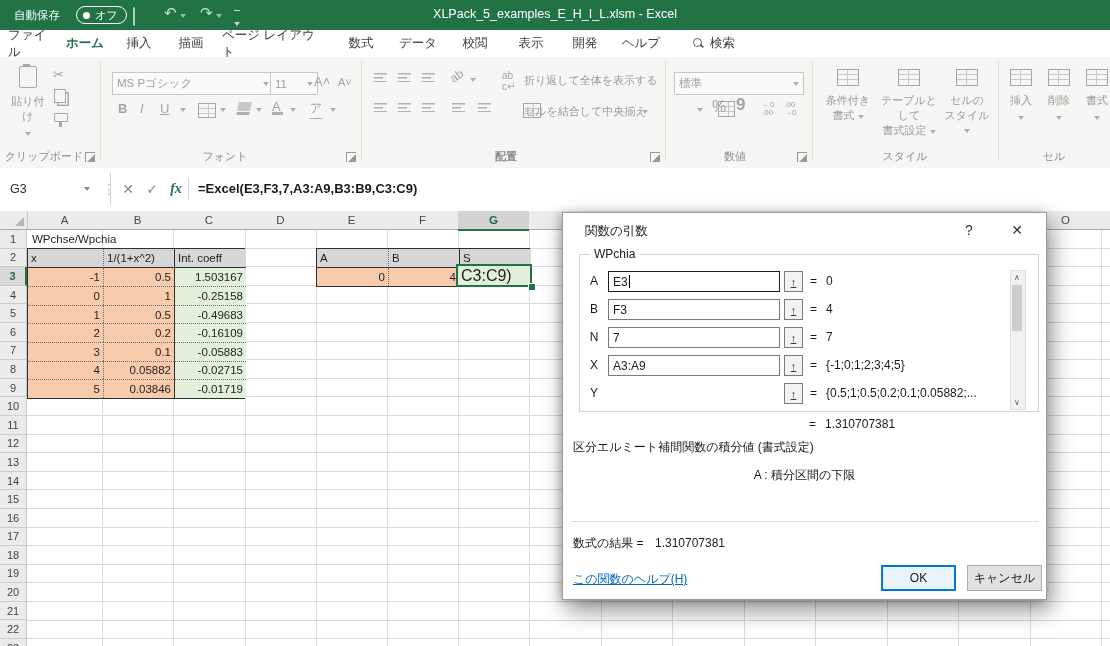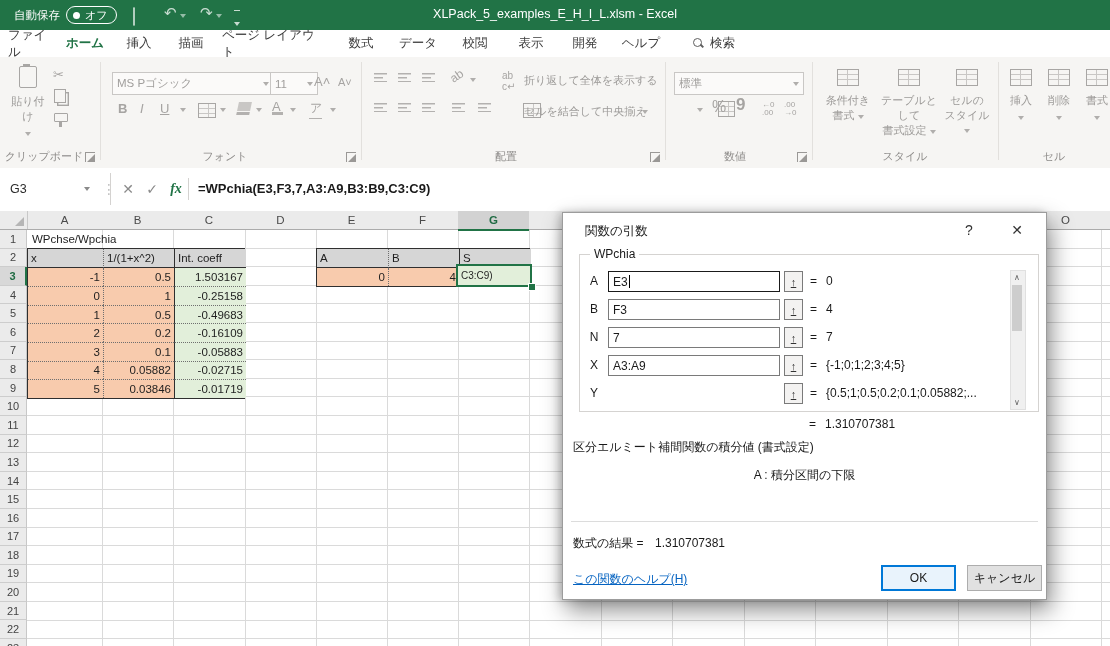--- a/index.html
+++ b/index.html
@@ -70,21 +70,21 @@
   .tbl{position:absolute;box-sizing:border-box;border:1px solid #2f2f2f;display:grid;}
   .tc{box-sizing:border-box;font-size:11.5px;color:#1f1f1f;display:flex;align-items:center;padding:0 3px;
       white-space:nowrap;overflow:hidden;}
   .hdr{background:#d6d6d6;border-bottom:1px solid #2f2f2f;}
   .dotL{border-left:1px dotted #6f6f6f;}
   .solidL{border-left:1px solid #2f2f2f;}
   .dotT{border-top:1px dotted #6f6f6f;}
   .orange{background:#F8CBAD;}
   .greenc{background:#E2EFDA;}
   #selring{position:absolute;border:2px solid #217346;background:#E2EFDA;box-sizing:border-box;
-           display:flex;align-items:center;padding:0 3px;font-size:10px;color:#1f1f1f;}
+           display:flex;align-items:center;padding:0 3px;font-size:16px;color:#1f1f1f;}
   #selhandle{position:absolute;width:6px;height:6px;background:#217346;border:1px solid #fff;}
   
   #dialog{position:absolute;left:562px;top:212px;width:485px;height:388px;background:#fff;border:1px solid #9c9c9c;
           box-shadow:4px 10px 22px rgba(0,0,0,.45), -3px 0 8px rgba(0,0,0,.18);box-sizing:border-box;font-size:12px;color:#1a1a1a;}
   #dlg-title{position:absolute;left:0;top:0;right:0;height:34px;}
   .dlg-sysbtn{position:absolute;top:0;width:38px;height:34px;display:flex;align-items:center;justify-content:center;
               font-size:14px;color:#333;}
   #groupbox{position:absolute;left:16px;top:41px;width:458px;height:156px;border:1px solid #d5d3d1;}
   #grouplabel{position:absolute;left:10px;top:-8px;background:#fff;padding:0 4px;font-size:12px;color:#1a1a1a;}
   .frow{position:absolute;left:0;width:100%;height:21px;}
@@ -107,21 +107,21 @@
         font-size:12px;background:#e1e1e1;border:1px solid #adadad;}
   .dbtn.default{background:#e9f3fc;border:2px solid #0078D7;}
 </style>
 </head>
 <body>
 
 <div id="app">
 
   <div id="titlebar">
     <span class="abs" style="left:14px;top:8px;font-size:11.5px;">自動保存</span>
-    <span class="abs toggle-pill" style="left:66px;top:6px;">
+    <span class="abs toggle-pill" style="left:76px;top:6px;">
       <span class="toggle-dot"></span>
       <span>オフ</span>
     </span>
     <span class="abs floppy" style="left:133px;top:8px;"></span>
     <span class="abs qat" style="left:164px;top:4px;"><span>↶</span><span class="caret-dn" style="margin-left:3px;opacity:.7;"></span></span>
     <span class="abs qat" style="left:200px;top:4px;"><span>↷</span><span class="caret-dn" style="margin-left:3px;opacity:.7;"></span></span>
     <span class="abs" style="left:234px;top:10px;border-top:1.5px solid rgba(255,255,255,.75);padding-top:1px;"><span class="caret-dn" style="color:rgba(255,255,255,.75);"></span></span>
     <div class="abs" style="left:0;right:0;top:7px;text-align:center;font-size:12.5px;color:#fff;">XLPack_5_examples_E_H_I_L.xlsm  -  Excel</div>
   </div>
 
@@ -197,21 +197,21 @@
     <span class="abs bars" style="left:374px;top:46px;"></span>
     <span class="abs bars" style="left:398px;top:46px;"></span>
     <span class="abs bars" style="left:422px;top:46px;"></span>
     <span class="abs bars" style="left:452px;top:46px;"></span>
     <span class="abs bars" style="left:478px;top:46px;"></span>
     <span class="abs ric" style="left:502px;top:13px;font-size:10px;">ab<br>c↵</span>
     <span class="abs" style="left:524px;top:16px;font-size:11px;color:#9c9a98;">折り返して全体を表示する</span>
     <span class="abs minigrid" style="left:502px;top:45px;width:16px;height:13px;"></span>
     <span class="abs" style="left:524px;top:47px;font-size:11px;color:#9c9a98;">セルを結合して中央揃え</span>
     <span class="abs caret-dn" style="left:642px;top:53px;color:#b0aeac;"></span>
-    <div class="glabel" style="left:361px;width:290px;">配置</div>
+    <div class="glabel" style="left:361px;width:290px;font-weight:bold;">配置</div>
     <span class="launcher" style="left:650px;"></span>
     <div class="gdiv" style="left:665px;"></div>
 
     
     <div class="combo" style="left:674px;top:15px;width:120px;">
       <span>標準</span>
         <span class="caret-dn"></span>
     </div>
     <span class="abs minigrid" style="left:676px;top:44px;width:15px;height:14px;"></span>
     <span class="abs caret-dn" style="left:697px;top:51px;color:#b0aeac;"></span>
@@ -261,21 +261,21 @@
   <div id="formulabar">
     <div id="namebox">
       <span>G3</span>
       <span class="caret-dn" style="position:absolute;left:84px;color:#8a8a8a;"></span>
     </div>
     <span class="fbtn" style="left:104px;width:10px;color:#c0c0c0;">⋮</span>
     <span class="fbtn" style="left:116px;width:24px;">✕</span>
     <span class="fbtn" style="left:140px;width:24px;">✓</span>
     <span class="fbtn" style="left:164px;width:24px;font-style:italic;font-family:'Liberation Serif','DejaVu Serif',serif;color:#217346;font-weight:bold;">fx</span>
     <span class="abs" style="left:188px;top:10px;height:22px;width:1px;background:#d4d2d0;"></span>
-    <span class="abs" style="left:198px;top:13px;font-size:13px;font-weight:600;color:#1a1a1a;">=WPchia(E3,F3,7,A3:A9,B3:B9,C3:C9)</span>
+    <span class="abs" style="left:198px;top:13px;font-size:13px;font-weight:600;color:#1a1a1a;">=Excel(E3,F3,7,A3:A9,B3:B9,C3:C9)</span>
   </div>
 
   <div id="grid">
     <div id="sheetbg"></div>
 
     <div class="vline" style="left:102px;top:19px;"></div>
     <div class="vline" style="left:173px;top:19px;"></div>
     <div class="vline" style="left:245px;top:19px;"></div>
     <div class="vline" style="left:316px;top:19px;"></div>
     <div class="vline" style="left:387px;top:19px;"></div>

